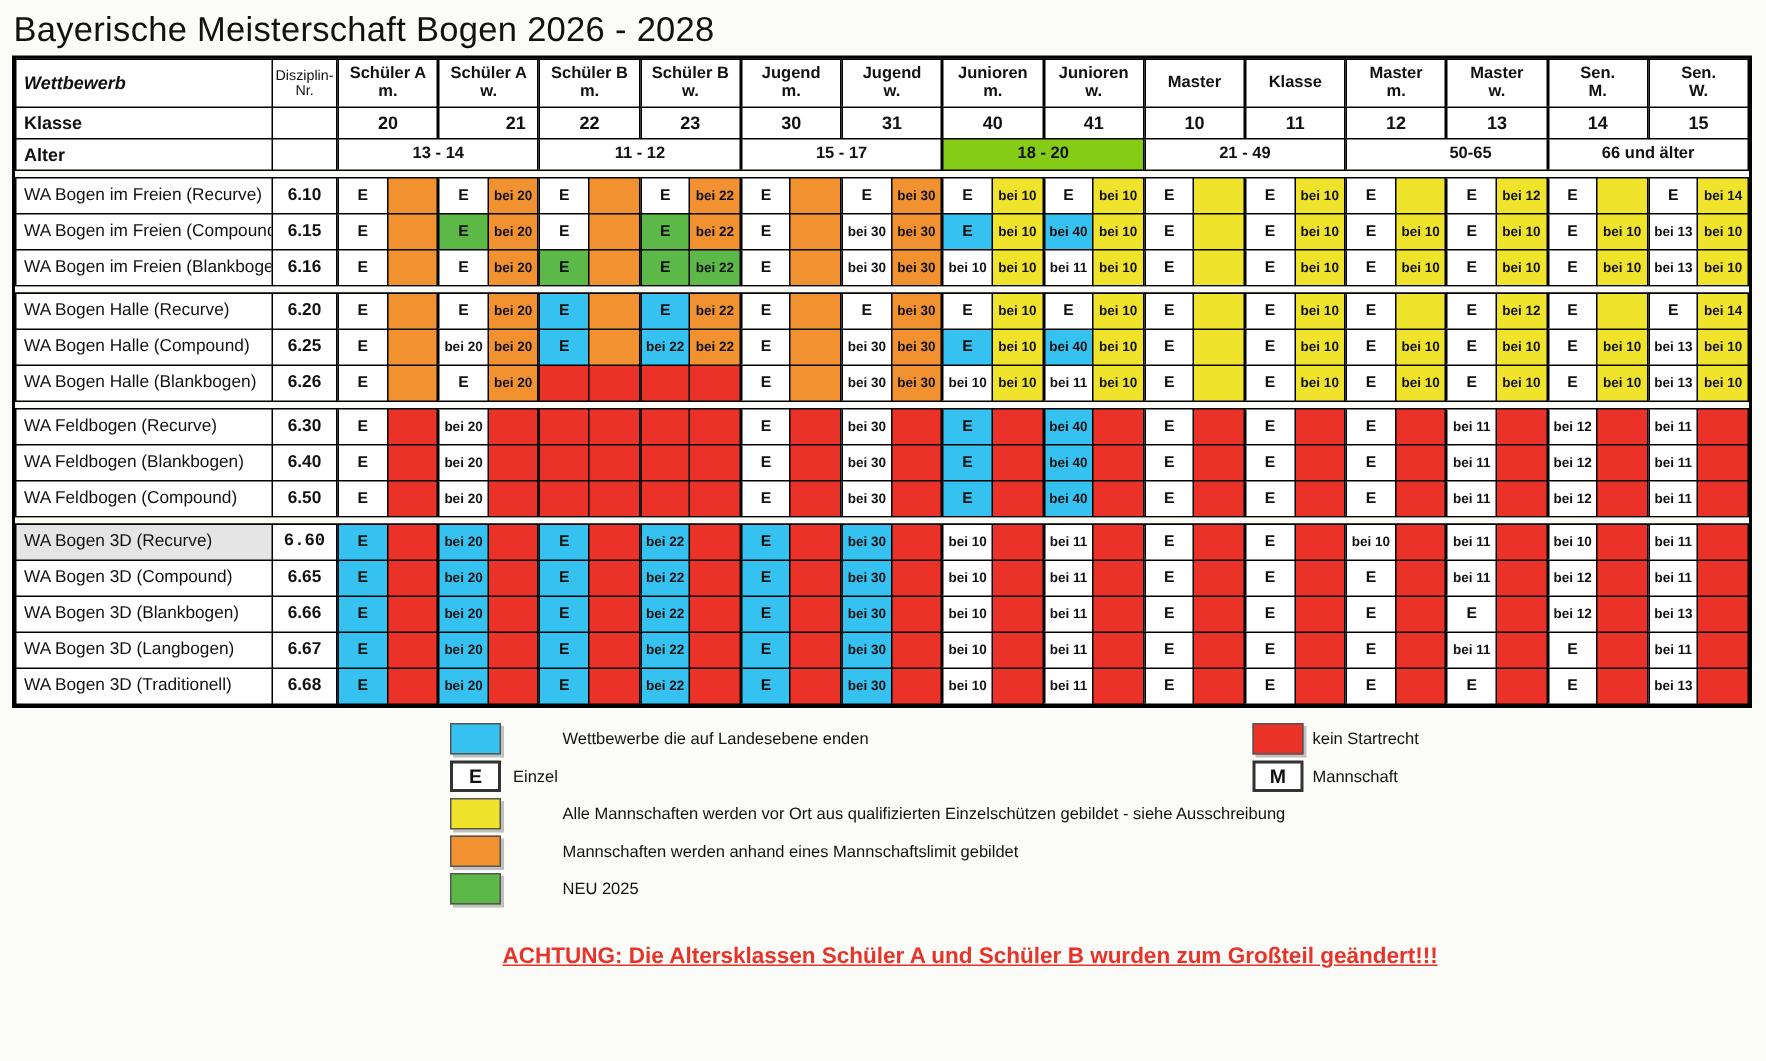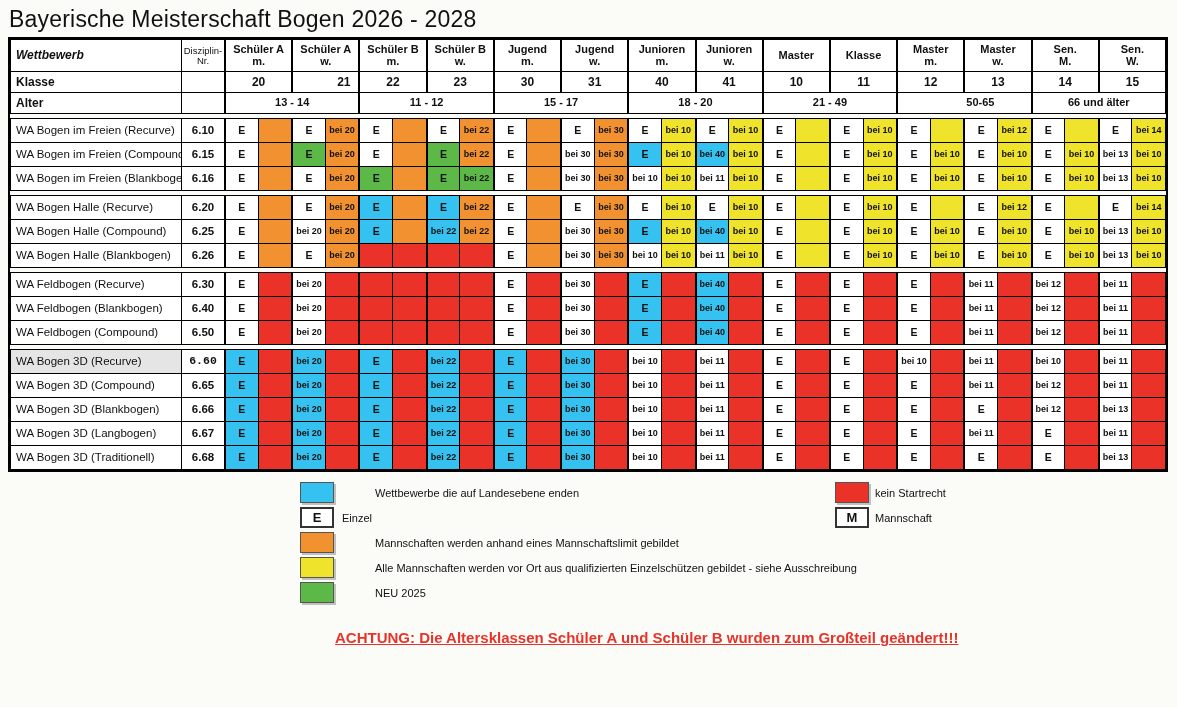--- a/index.html
+++ b/index.html
@@ -139,21 +139,21 @@
       <div class="c shortrow kcell pair-start" style="grid-column: span 2; background: rgb(255, 255, 255);">11</div>
       <div class="c shortrow kcell pair-start" style="grid-column: span 2; background: rgb(255, 255, 255);">12</div>
       <div class="c shortrow kcell pair-start" style="grid-column: span 2; background: rgb(255, 255, 255);">13</div>
       <div class="c shortrow kcell pair-start" style="grid-column: span 2; background: rgb(255, 255, 255);">14</div>
       <div class="c shortrow kcell pair-start" style="grid-column: span 2; background: rgb(255, 255, 255);">15</div>
       <div class="c shortrow rowhead" style="background: rgb(255, 255, 255);">Alter</div>
       <div class="c shortrow" style="background: rgb(255, 255, 255);"></div>
       <div class="c shortrow acell pair-start" style="grid-column: span 4; background: rgb(255, 255, 255);">13 - 14</div>
       <div class="c shortrow acell pair-start" style="grid-column: span 4; background: rgb(255, 255, 255);">11 - 12</div>
       <div class="c shortrow acell pair-start" style="grid-column: span 4; background: rgb(255, 255, 255);">15 - 17</div>
-      <div class="c shortrow acell pair-start" style="grid-column: span 4; background: #ffffff; text-align: right;">18 - 20</div>
+      <div class="c shortrow acell pair-start" style="grid-column: span 4; background: #84cc16; text-align: right;">18 - 20</div>
       <div class="c shortrow acell pair-start" style="grid-column: span 4; background: rgb(255, 255, 255);">21 - 49</div>
       <div class="c shortrow acell pair-start" style="grid-column: span 4; background: rgb(255, 255, 255); padding-left: 32px;">50-65</div>
       <div class="c shortrow acell pair-start" style="grid-column: span 4; background: rgb(255, 255, 255);">66 und älter</div>
     </div>
     <div class="tgap"></div>
     <div class="tsec">
       <div class="c rlabel" style="background: rgb(255, 255, 255);">WA Bogen im Freien (Recurve)</div>
       <div class="c rnr" style="background: rgb(255, 255, 255);">6.10</div>
       <div class="c dcell pair-start" style="background: rgb(255, 255, 255);">E</div>
       <div class="c dcell" style="background: rgb(242, 145, 48);"></div>
@@ -589,26 +589,26 @@
   <div id="legendLeft">
       <div class="lrow">
         <div class="swatch" style="background: rgb(53, 194, 240);"></div>
         <div class="llabel">Wettbewerbe die auf Landesebene enden</div>
       </div>
       <div class="lrow">
         <div class="swatch box">E</div>
         <div class="llabel">Einzel</div>
       </div>
       <div class="lrow">
+        <div class="swatch" style="background: rgb(239, 227, 43);"></div>
+        <div class="llabel">Alle Mannschaften werden vor Ort aus qualifizierten Einzelschützen gebildet - siehe Ausschreibung</div>
+      </div>
+      <div class="lrow">
         <div class="swatch" style="background: rgb(242, 145, 48);"></div>
         <div class="llabel">Mannschaften werden anhand eines Mannschaftslimit gebildet</div>
-      </div>
-      <div class="lrow">
-        <div class="swatch" style="background: rgb(239, 227, 43);"></div>
-        <div class="llabel">Alle Mannschaften werden vor Ort aus qualifizierten Einzelschützen gebildet - siehe Ausschreibung</div>
       </div>
       <div class="lrow">
         <div class="swatch" style="background: rgb(92, 185, 72);"></div>
         <div class="llabel">NEU 2025</div>
       </div>
     </div>
   <div class="legend-right" id="legendRight">
       <div class="lrow">
         <div class="swatch" style="background: rgb(234, 50, 40);"></div>
         <div class="llabel">kein Startrecht</div>

